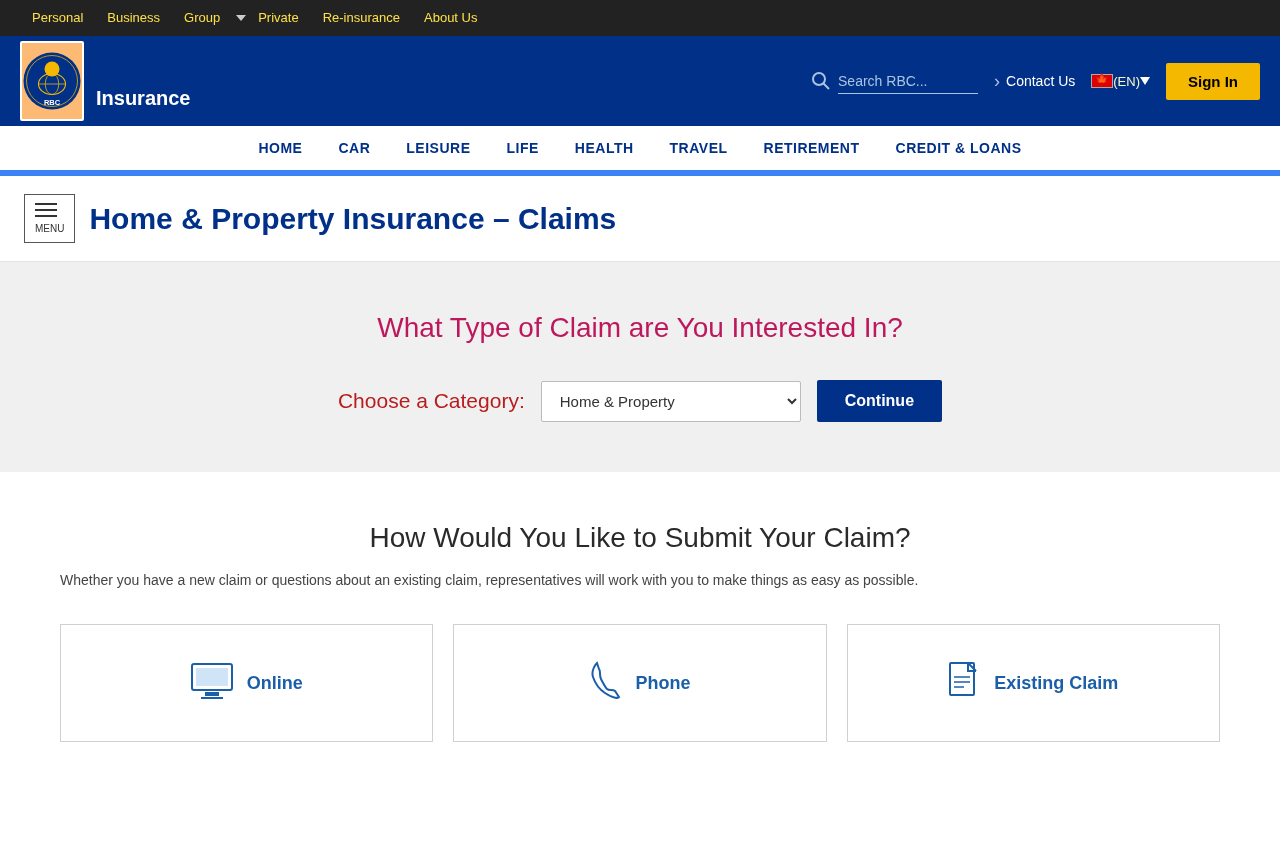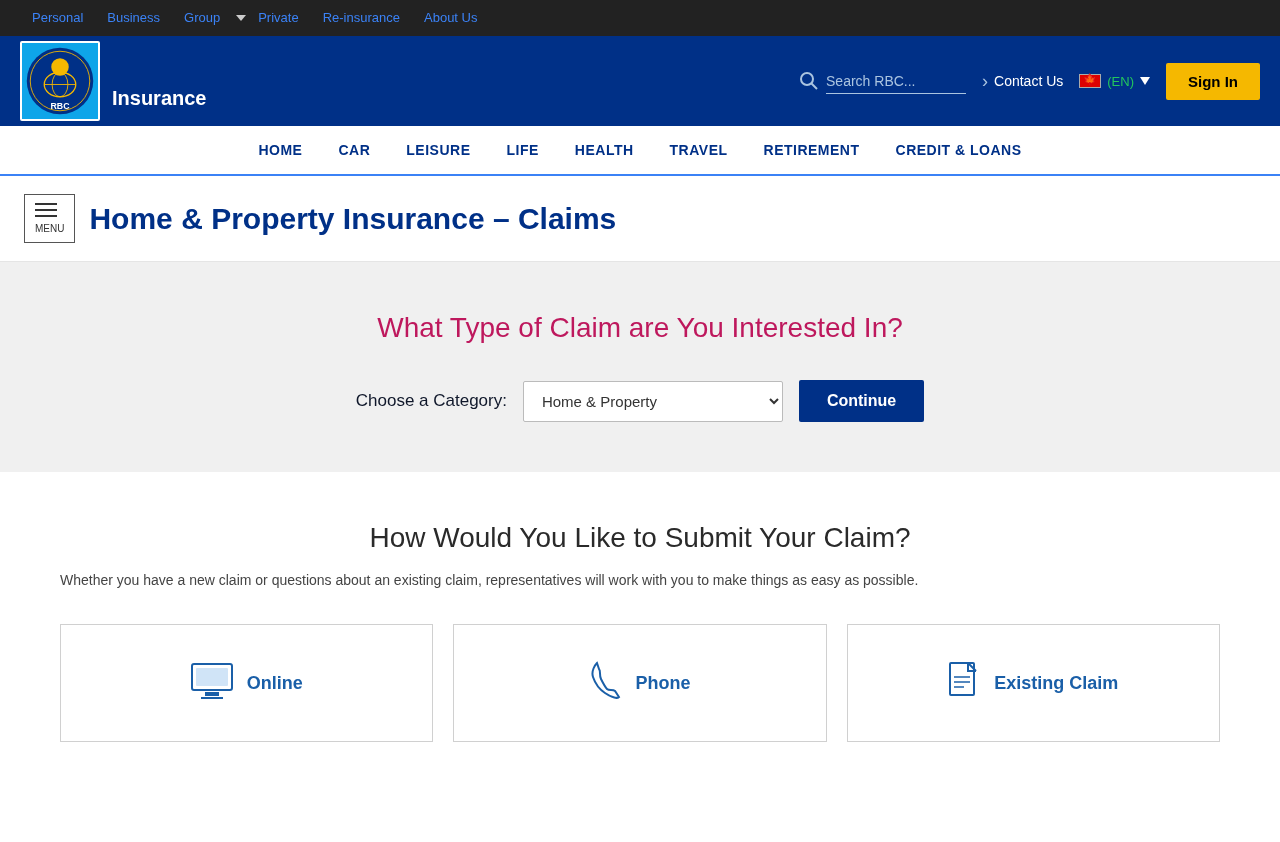--- a/index.html
+++ b/index.html
@@ -7,21 +7,21 @@
 
     
     .top-nav {
       background: #222;
       display: flex;
       align-items: center;
       padding: 0 20px;
       height: 36px;
     }
     .top-nav a {
-      color: #3b82f6;
+      color: #fde047;
       text-decoration: none;
       font-size: 13px;
       padding: 0 12px;
       line-height: 36px;
       cursor: pointer;
       text-align: center;
     }
     .top-nav .group-item {
       display: flex;
       align-items: center;
@@ -37,27 +37,27 @@
       padding: 0 20px;
       height: 90px;
     }
     .logo-area {
       display: flex;
       align-items: center;
       gap: 12px;
       text-decoration: none;
     }
     .logo-box {
-      width: 80px;
+      width: 64px;
       height: 80px;
-      background: #0ea5e9;
+      background: #fdba74;
       border: 2px solid #fff;
       display: flex;
       align-items: center;
-      justify-content: center;
+      justify-content: flex-end;
       border-radius: 2px;
     }
     .logo-svg {
       width: 70px;
       height: 70px;
     }
     .insurance-label {
       color: #fff;
       font-size: 20px;
       font-weight: bold;
@@ -96,24 +96,23 @@
       cursor: pointer;
     }
     .contact-us-link::before {
       content: "›";
       color: #aac4e0;
       font-size: 18px;
     }
     .lang-btn {
       display: flex;
       align-items: center;
-      gap: 6px;
       background: transparent;
       border: none;
-      color: #22c55e;
+      color: #fef9c3;
       font-size: 13px;
       cursor: pointer;
     }
     .flag-icon {
       width: 22px;
       height: 14px;
       background: #d00;
       display: inline-block;
       position: relative;
       border: 1px solid #aaa;
@@ -132,21 +131,21 @@
       padding: 10px 22px;
       font-size: 15px;
       font-weight: bold;
       cursor: pointer;
       border-radius: 2px;
     }
 
     
     .main-nav {
       background: #fff;
-      border-bottom: 2px solid #3b82f6;
+      border-bottom: 6px solid #3b82f6;
       display: flex;
       align-items: center;
       justify-content: center;
       padding: 0 20px;
       height: 50px;
     }
     .main-nav a {
       color: #003087;
       text-decoration: none;
       font-size: 14px;
@@ -204,22 +203,22 @@
       font-weight: normal;
       margin-bottom: 36px;
     }
     .category-row {
       display: flex;
       align-items: center;
       justify-content: center;
       gap: 16px;
     }
     .category-label {
-      font-size: 17px;
-      color: #0f172a;
+      font-size: 21px;
+      color: #b91c1c;
     }
     .category-select {
       padding: 10px 36px 10px 14px;
       font-size: 15px;
       border: 1px solid #bbb;
       border-radius: 2px;
       background: #fff;
       width: 260px;
       appearance: auto;
       cursor: pointer;

